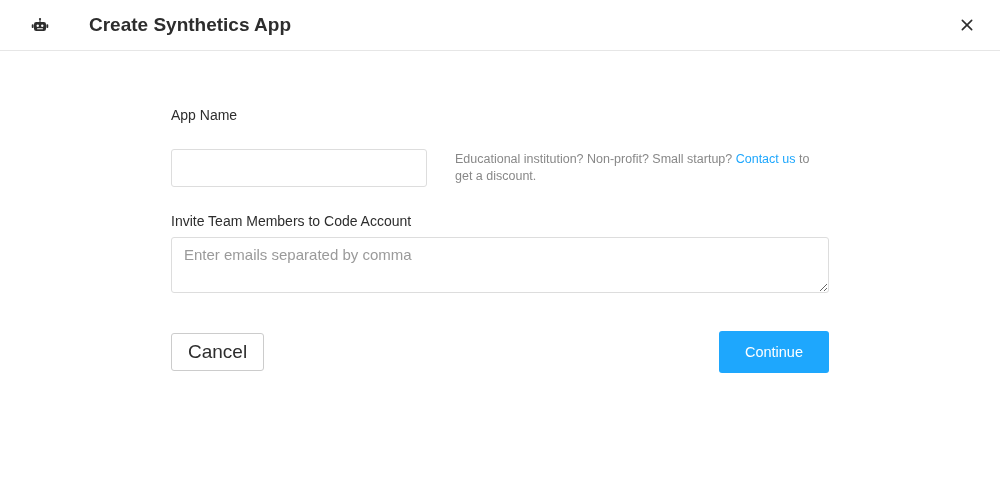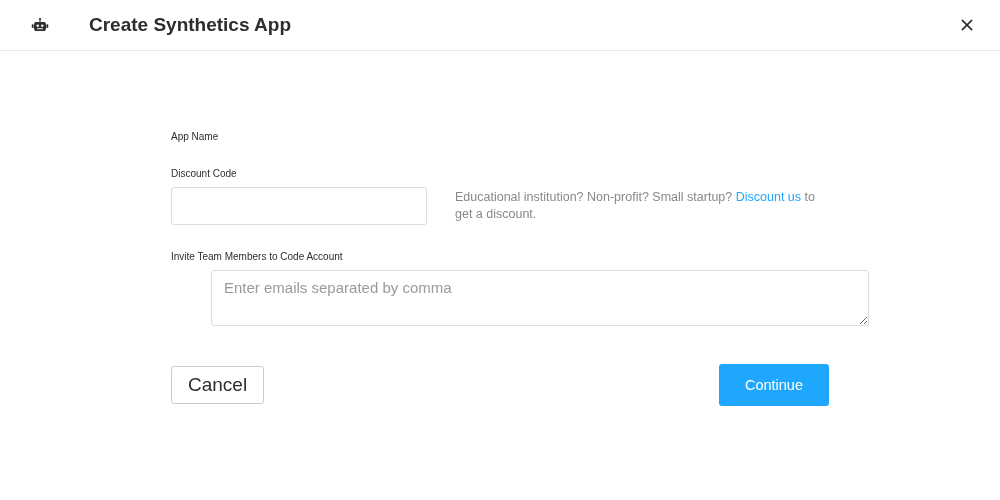--- a/index.html
+++ b/index.html
@@ -42,25 +42,24 @@
     .content {
       max-width: 658px;
       margin: 0 auto;
       padding: 56px 0 0 0;
     }
     .field-group {
       margin-bottom: 26px;
     }
     .field-label {
       display: block;
-      font-size: 10px;
+      font-size: 14px;
       font-weight: 400;
       color: #2d2d2d;
       margin-bottom: 8px;
-      margin-top: 24px;
     }
     .text-input {
       width: 100%;
       height: 38px;
       padding: 8px 12px;
       font-size: 15px;
       border: 1px solid #ddd;
       border-radius: 3px;
       color: #2d2d2d;
       font-family: inherit;
@@ -71,21 +70,20 @@
     .textarea-input {
       width: 100%;
       height: 56px;
       padding: 8px 12px;
       font-size: 15px;
       border: 1px solid #ddd;
       border-radius: 3px;
       color: #2d2d2d;
       font-family: inherit;
       resize: vertical;
-      margin-left: 40px;
     }
     .textarea-input::placeholder {
       color: #9a9a9a;
     }
     .discount-row {
       display: flex;
       gap: 28px;
       align-items: flex-start;
     }
     .discount-input {
@@ -160,25 +158,24 @@
   </div>
 </div>
 
 <div class="content">
 
   <div class="field-group">
     <label class="field-label">App Name</label>
   </div>
 
   <div class="field-group">
-    <label class="field-label">Discount Code</label>
     <div class="discount-row">
       <input type="text" class="discount-input" style="">
       <div class="discount-help">
-        <span>Educational institution? Non-profit? Small startup? </span><a>Discount us</a><span> to get a discount.</span>
+        <span>Educational institution? Non-profit? Small startup? </span><a>Contact us</a><span> to get a discount.</span>
       </div>
     </div>
   </div>
 
   <div class="field-group">
     <label class="field-label">Invite Team Members to Code Account</label>
     <textarea class="textarea-input" placeholder="Enter emails separated by comma" style=""></textarea>
   </div>
 
   <div class="button-row">

